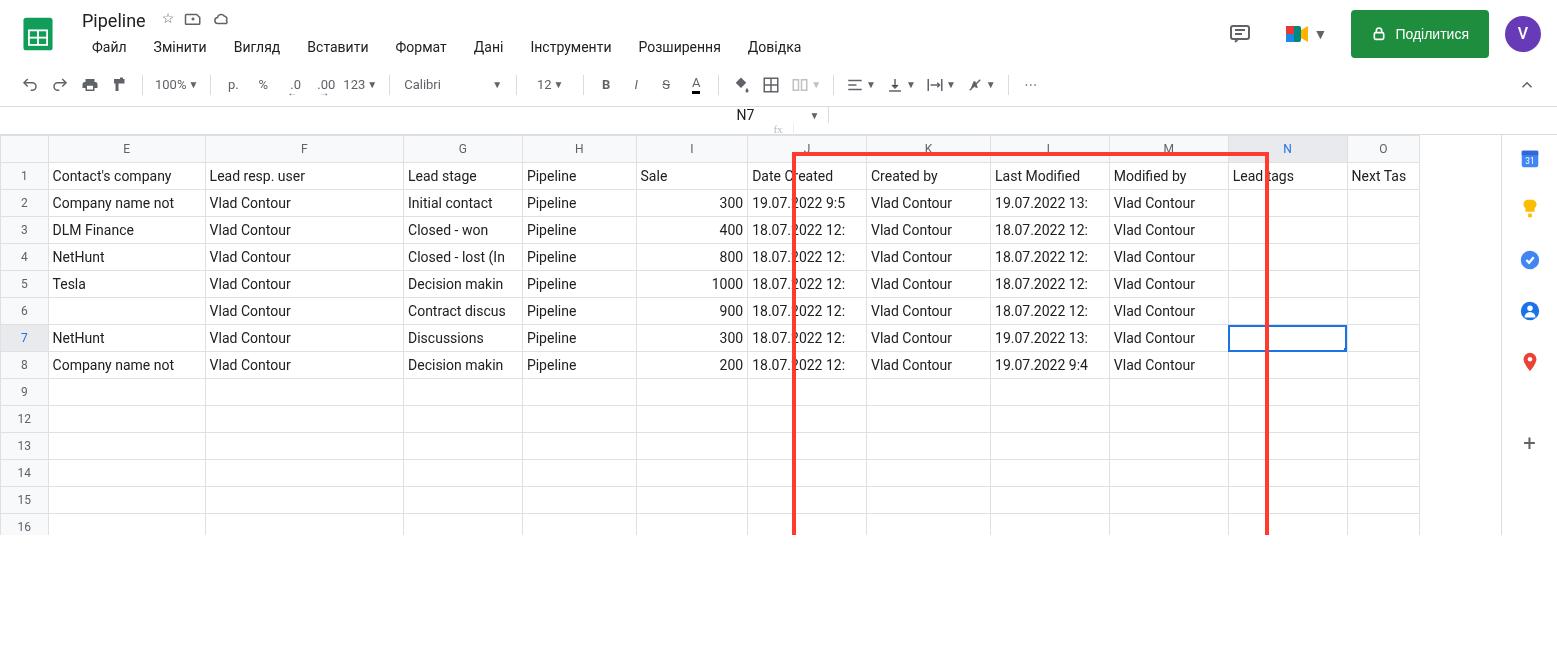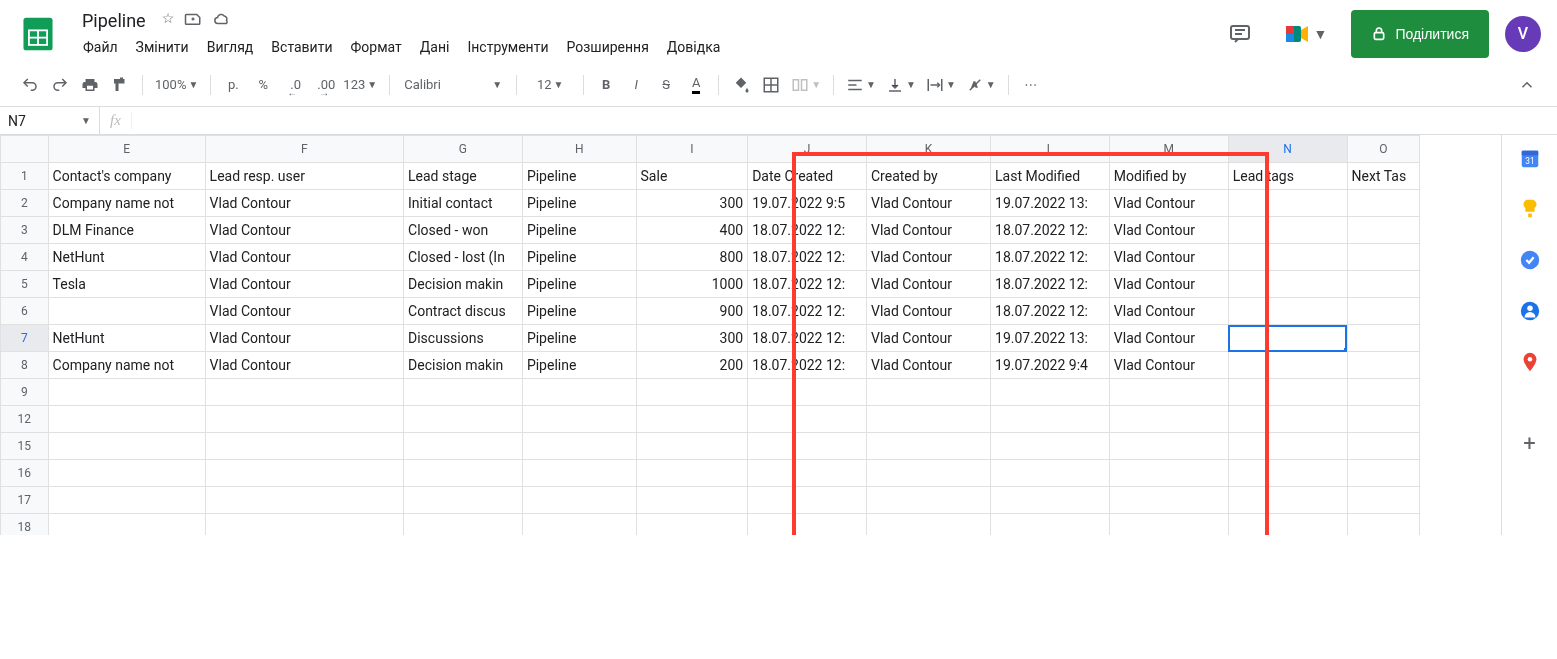--- a/index.html
+++ b/index.html
@@ -55,20 +55,21 @@
     padding-top: 2px;
     padding-left: 4px;
     font-size: 14px;
     color: #202124;
     align-items: center;
   }
   .menubar > span {
     padding: 4px 7px;
     border-radius: 4px;
     cursor: pointer;
+    margin-left: 9px;
   }
   .last-change {
     color: #5f6368;
     text-decoration: underline;
     cursor: pointer;
     margin-left: 8px;
   }
   .header-right {
     display: flex;
     align-items: center;
@@ -149,39 +150,39 @@
     text-align: center;
   }
   .color-under { border-bottom: 3px solid #000; padding-bottom: 1px; }
   .toolbar-right { margin-left: auto; }
   
   .formula-row {
     display: flex;
     align-items: center;
     border-bottom: 1px solid #dadce0;
     height: 28px;
+    flex-direction: column;
   }
   .name-box {
     width: 100px;
     border-right: 1px solid #dadce0;
     padding: 0 8px;
     font-size: 14px;
     color: #202124;
     display: flex;
     align-items: center;
     justify-content: space-between;
     height: 100%;
   }
   .name-box .caret { font-size: 10px; color: #5f6368; }
   .fx {
     padding: 0 10px;
     color: #bbb;
-    font-style: italic;
     font-family: serif;
-    font-size: 15px;
+    font-size: 11px;
     border-right: 1px solid #eee;
   }
   .formula-input {
     flex: 1;
     border: none;
     outline: none;
     padding: 0 8px;
     font-size: 14px;
   }
   
@@ -665,20 +666,48 @@
                 <td></td>
                 <td></td>
                 <td></td>
                 <td></td>
                 <td></td>
                 <td></td>
                 <td></td>
                 <td></td>
               </tr>
               <tr>
+                <th class="rowhdr">13</th>
+                <td></td>
+                <td></td>
+                <td></td>
+                <td></td>
+                <td></td>
+                <td></td>
+                <td></td>
+                <td></td>
+                <td></td>
+                <td></td>
+                <td></td>
+              </tr>
+              <tr>
+                <th class="rowhdr">14</th>
+                <td></td>
+                <td></td>
+                <td></td>
+                <td></td>
+                <td></td>
+                <td></td>
+                <td></td>
+                <td></td>
+                <td></td>
+                <td></td>
+                <td></td>
+              </tr>
+              <tr>
                 <th class="rowhdr">15</th>
                 <td></td>
                 <td></td>
                 <td></td>
                 <td></td>
                 <td></td>
                 <td></td>
                 <td></td>
                 <td></td>
                 <td></td>

